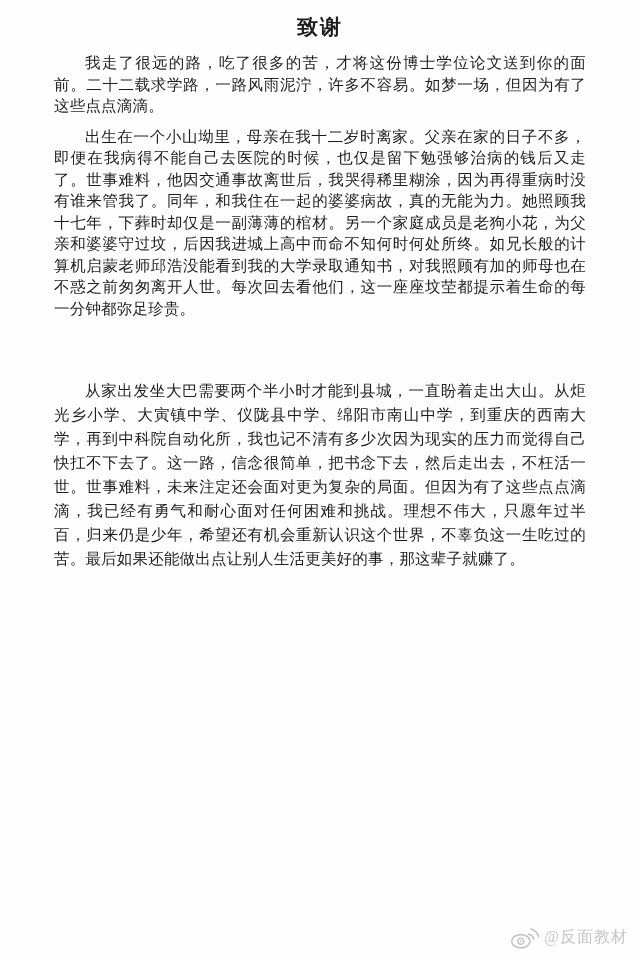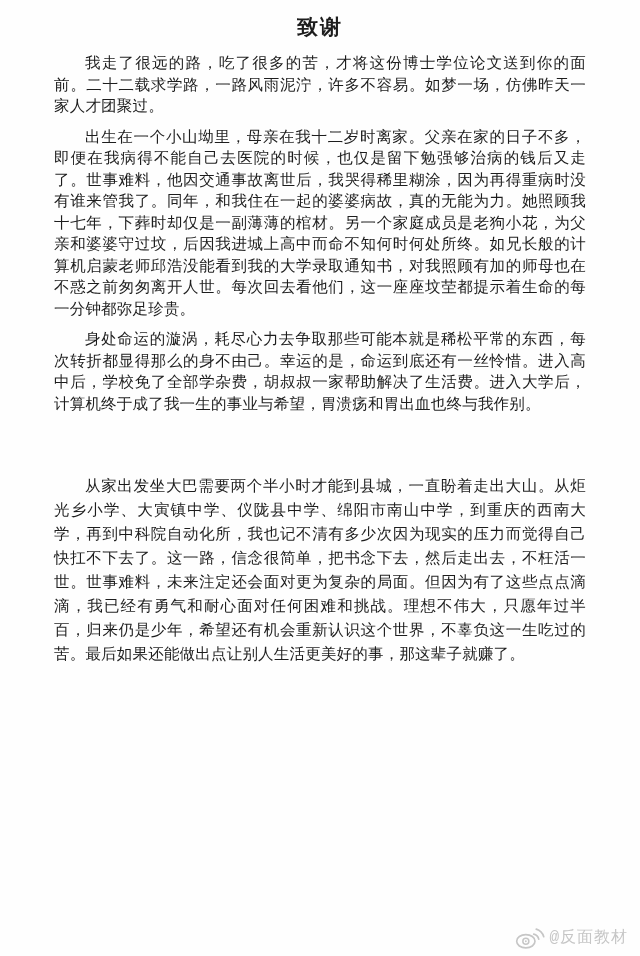--- a/index.html
+++ b/index.html
@@ -42,44 +42,43 @@
     line-height: 24px;
   }
   .watermark {
     position: absolute;
     right: 12px;
     bottom: 6px;
     display: flex;
     align-items: center;
     gap: 4px;
     color: #c6c6c6;
-    font-family: Liberation Mono, monospace;
+    font-family: Liberation Serif, serif;
     font-size: 16px;
     letter-spacing: 1px;
     user-select: none;
   }
   .watermark .wm-icon {
     display: inline-flex;
     align-items: flex-end;
   }
 </style>
 </head>
 <body>
 
 <div class="page">
 
   <h1 class="doc-title">致谢</h1>
 
-  <p class="para">我走了很远的路，吃了很多的苦，才将这份博士学位论文送到你的面前。二十二载求学路，一路风雨泥泞，许多不容易。如梦一场，仿佛昨天一家人才团聚过。</p>
+  <p class="para">我走了很远的路，吃了很多的苦，才将这份博士学位论文送到你的面前。二十二载求学路，一路风雨泥泞，许多不容易。如梦一场，但因为有了这些点点滴滴。</p>
 
   <p class="para">出生在一个小山坳里，母亲在我十二岁时离家。父亲在家的日子不多，即便在我病得不能自己去医院的时候，也仅是留下勉强够治病的钱后又走了。世事难料，他因交通事故离世后，我哭得稀里糊涂，因为再得重病时没有谁来管我了。同年，和我住在一起的婆婆病故，真的无能为力。她照顾我十七年，下葬时却仅是一副薄薄的棺材。另一个家庭成员是老狗小花，为父亲和婆婆守过坟，后因我进城上高中而命不知何时何处所终。如兄长般的计算机启蒙老师邱浩没能看到我的大学录取通知书，对我照顾有加的师母也在不惑之前匆匆离开人世。每次回去看他们，这一座座坟茔都提示着生命的每一分钟都弥足珍贵。</p>
 
 
 
-  <p class="para">身处命运的漩涡，耗尽心力去争取那些可能本就是稀松平常的东西，每次转折都显得那么的身不由己。幸运的是，命运到底还有一丝怜惜。进入高中后，学校免了全部学杂费，胡叔叔一家帮助解决了生活费。进入大学后，计算机终于成了我一生的事业与希望，胃溃疡和胃出血也终与我作别。</p>
 
   <p class="para section-break">从家出发坐大巴需要两个半小时才能到县城，一直盼着走出大山。从炬光乡小学、大寅镇中学、仪陇县中学、绵阳市南山中学，到重庆的西南大学，再到中科院自动化所，我也记不清有多少次因为现实的压力而觉得自己快扛不下去了。这一路，信念很简单，把书念下去，然后走出去，不枉活一世。世事难料，未来注定还会面对更为复杂的局面。但因为有了这些点点滴滴，我已经有勇气和耐心面对任何困难和挑战。理想不伟大，只愿年过半百，归来仍是少年，希望还有机会重新认识这个世界，不辜负这一生吃过的苦。最后如果还能做出点让别人生活更美好的事，那这辈子就赚了。</p>
 
 </div>
 
 <div class="watermark">
   <span class="wm-icon">
     <svg width="30" height="25" viewBox="0 0 36 28" fill="none" xmlns="http://www.w3.org/2000/svg">
       <ellipse cx="13" cy="18.5" rx="11" ry="8" stroke="#c6c6c6" stroke-width="2"></ellipse>
       <circle cx="13" cy="18.5" r="3.6" stroke="#c6c6c6" stroke-width="1.8"></circle>

